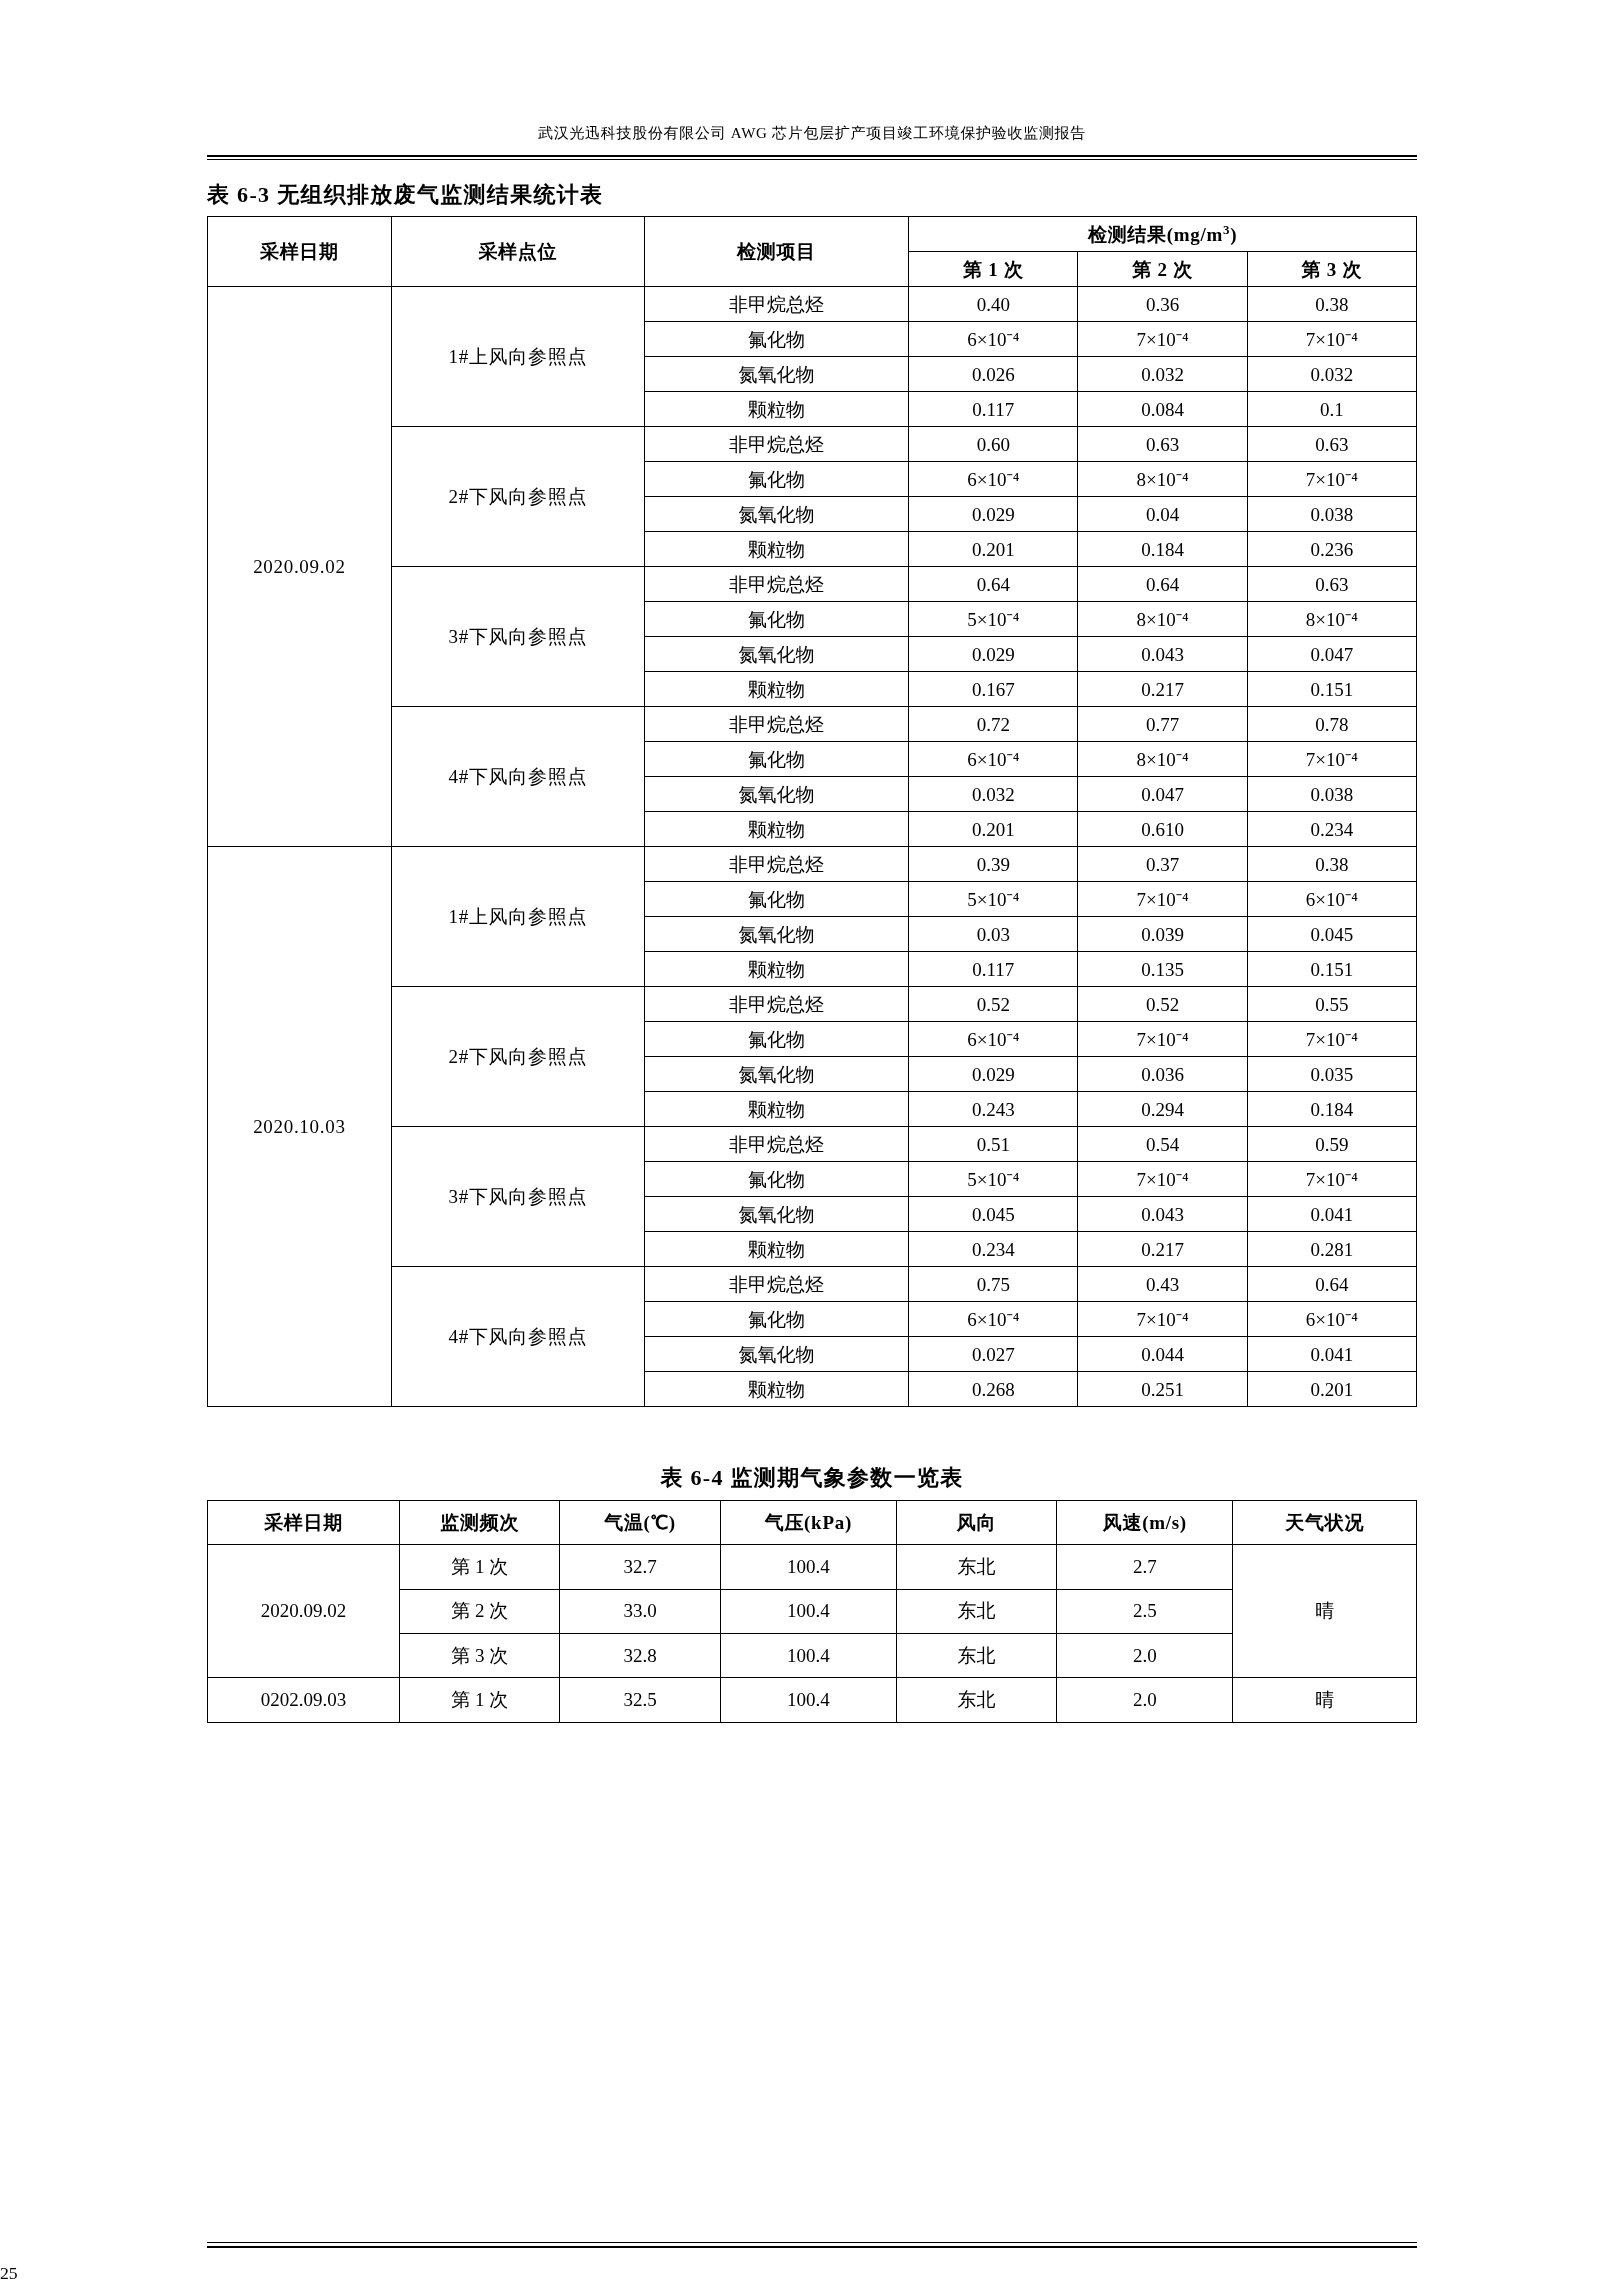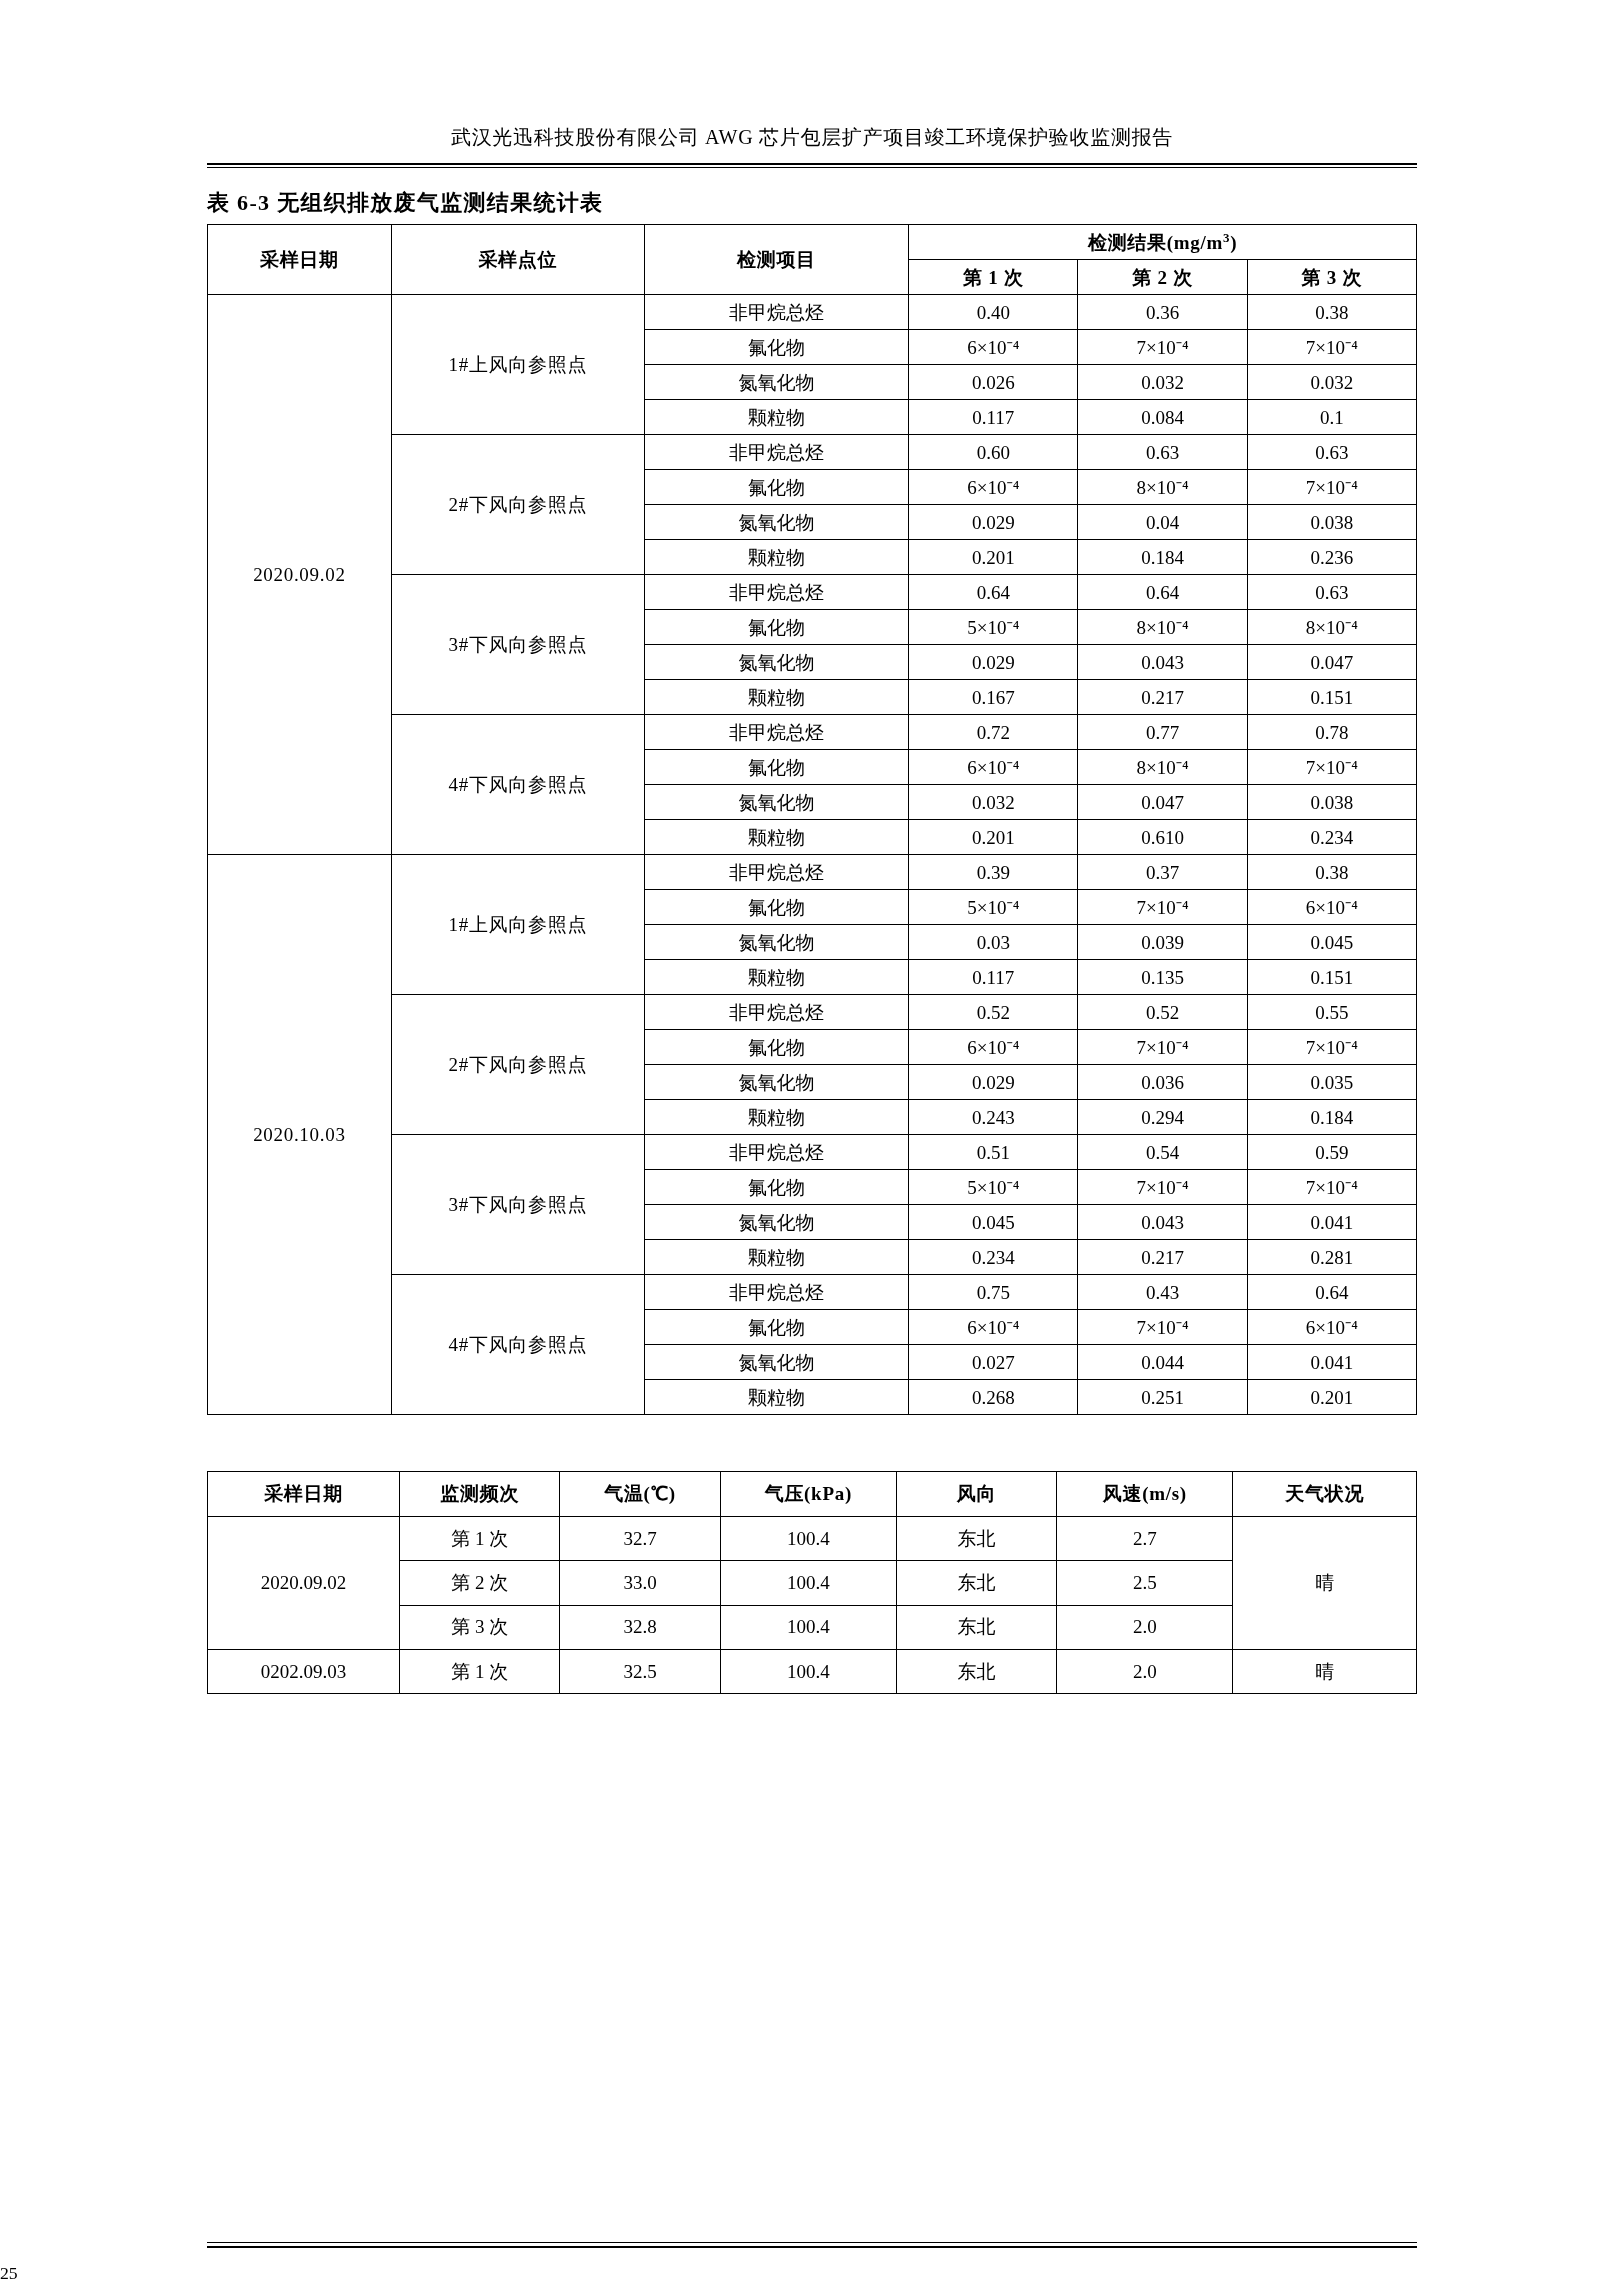--- a/index.html
+++ b/index.html
@@ -17,21 +17,21 @@
   .page {
     position: relative;
     width: 1624px;
     height: 2295px;
     box-sizing: border-box;
     padding: 0;
   }
   .header-title {
     text-align: center;
     font-family: "Liberation Serif", serif;
-    font-size: 20px;
+    font-size: 15px;
     letter-spacing: 0.7px;
     margin-top: 124px;
   }
   .header-rule {
     margin: 11.8px 207px 0 207px;
     border-top: 2px solid #000;
     border-bottom: 0.7px solid #000;
     height: 2.6px;
   }
   .content {
@@ -344,20 +344,21 @@
             <td>颗粒物</td>
             <td>0.268</td>
             <td>0.251</td>
             <td>0.201</td>
           </tr>
         </tbody>
     </table>
 
     <div class="spacer"></div>
 
+    <div class="tbl2-title">表 6-4 监测期气象参数一览表</div>
 
     <table class="doc2">
       <colgroup>
         <col style="width:157px">
         <col style="width:131px">
         <col style="width:131px">
         <col style="width:144px">
         <col style="width:131px">
         <col style="width:144px">
         <col style="width:150px">

